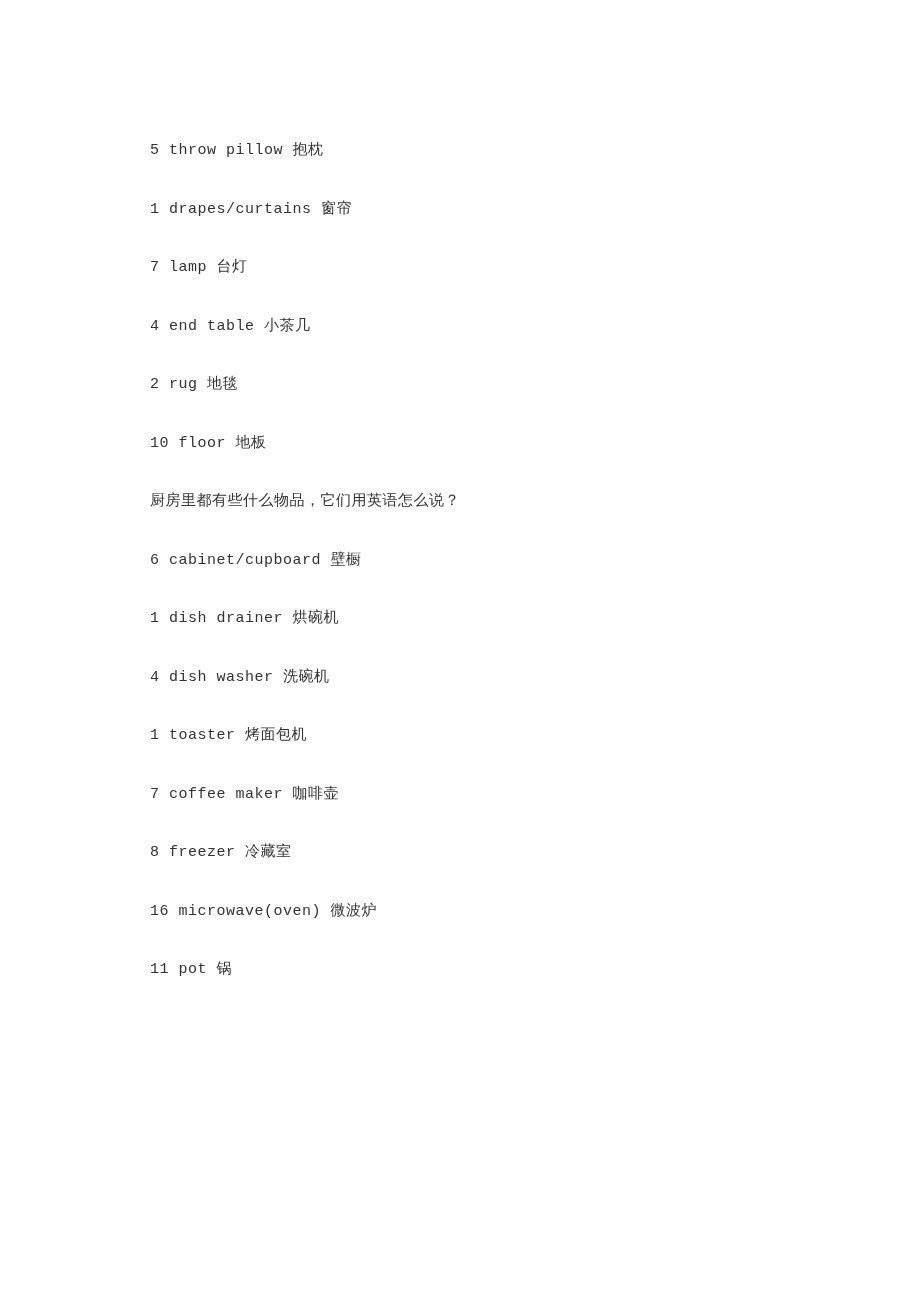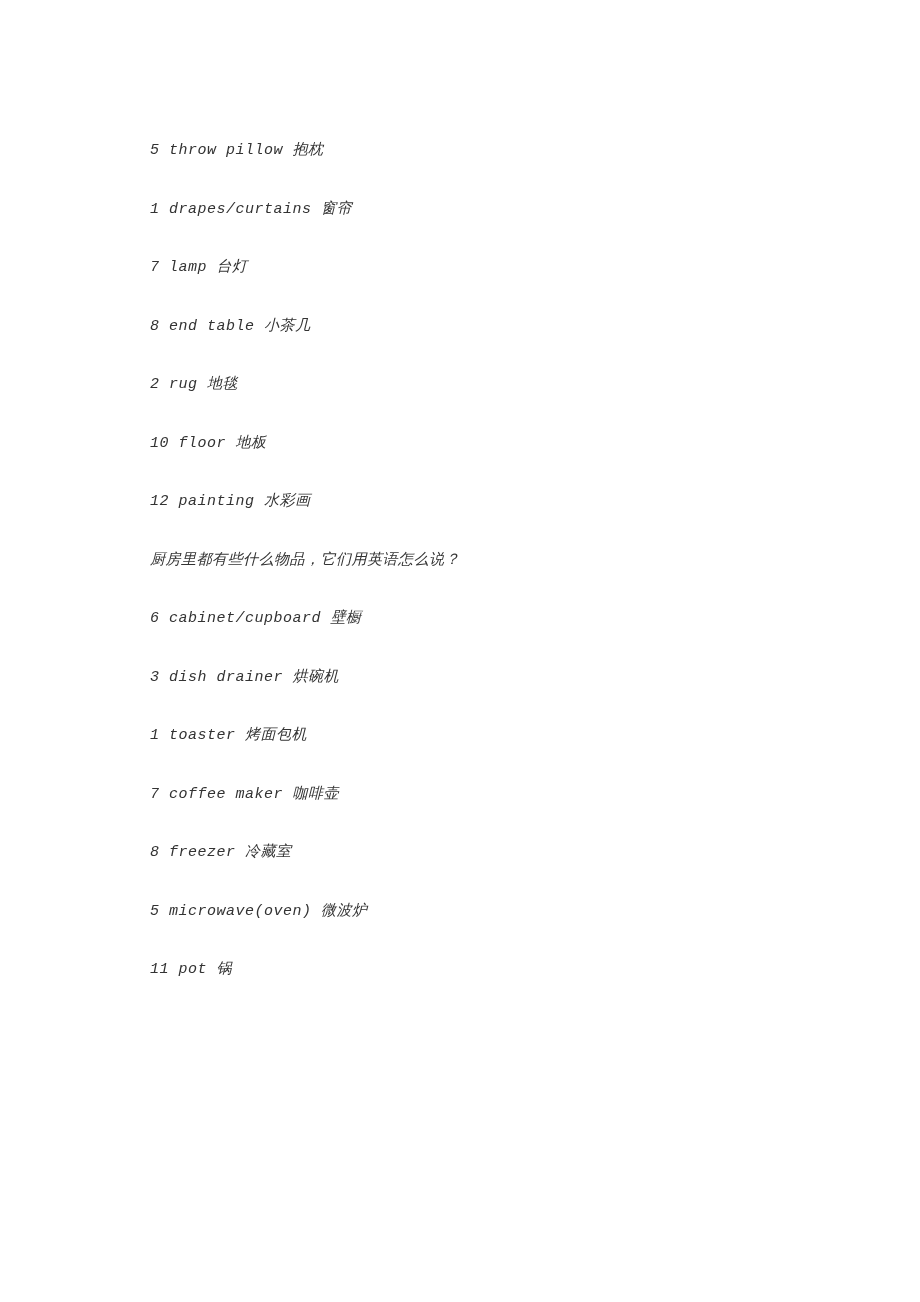--- a/index.html
+++ b/index.html
@@ -12,36 +12,35 @@
     width: 920px;
   }
   .page {
     padding: 140px 0 100px 150px;
     width: 620px;
   }
   .line {
     margin: 0 0 36px 0;
     line-height: 1.5;
     letter-spacing: 0.5px;
-    font-style: italic;
   }
 </style>
 </head>
 <body>
 
 <div class="page">
   <p class="line">5 throw pillow 抱枕</p>
   <p class="line">1 drapes/curtains 窗帘</p>
   <p class="line">7 lamp 台灯</p>
-  <p class="line">8 end table 小茶几</p>
+  <p class="line">4 end table 小茶几</p>
   <p class="line">2 rug 地毯</p>
   <p class="line">10 floor 地板</p>
-  <p class="line">12 painting 水彩画</p>
   <p class="line">厨房里都有些什么物品，它们用英语怎么说？</p>
   <p class="line">6 cabinet/cupboard 壁橱</p>
-  <p class="line">3 dish drainer 烘碗机</p>
+  <p class="line">1 dish drainer 烘碗机</p>
+  <p class="line">4 dish washer 洗碗机</p>
   <p class="line">1 toaster 烤面包机</p>
   <p class="line">7 coffee maker 咖啡壶</p>
   <p class="line">8 freezer 冷藏室</p>
-  <p class="line">5 microwave(oven) 微波炉</p>
+  <p class="line">16 microwave(oven) 微波炉</p>
   <p class="line">11 pot 锅</p>
 
 </div>
 
 </body></html>

